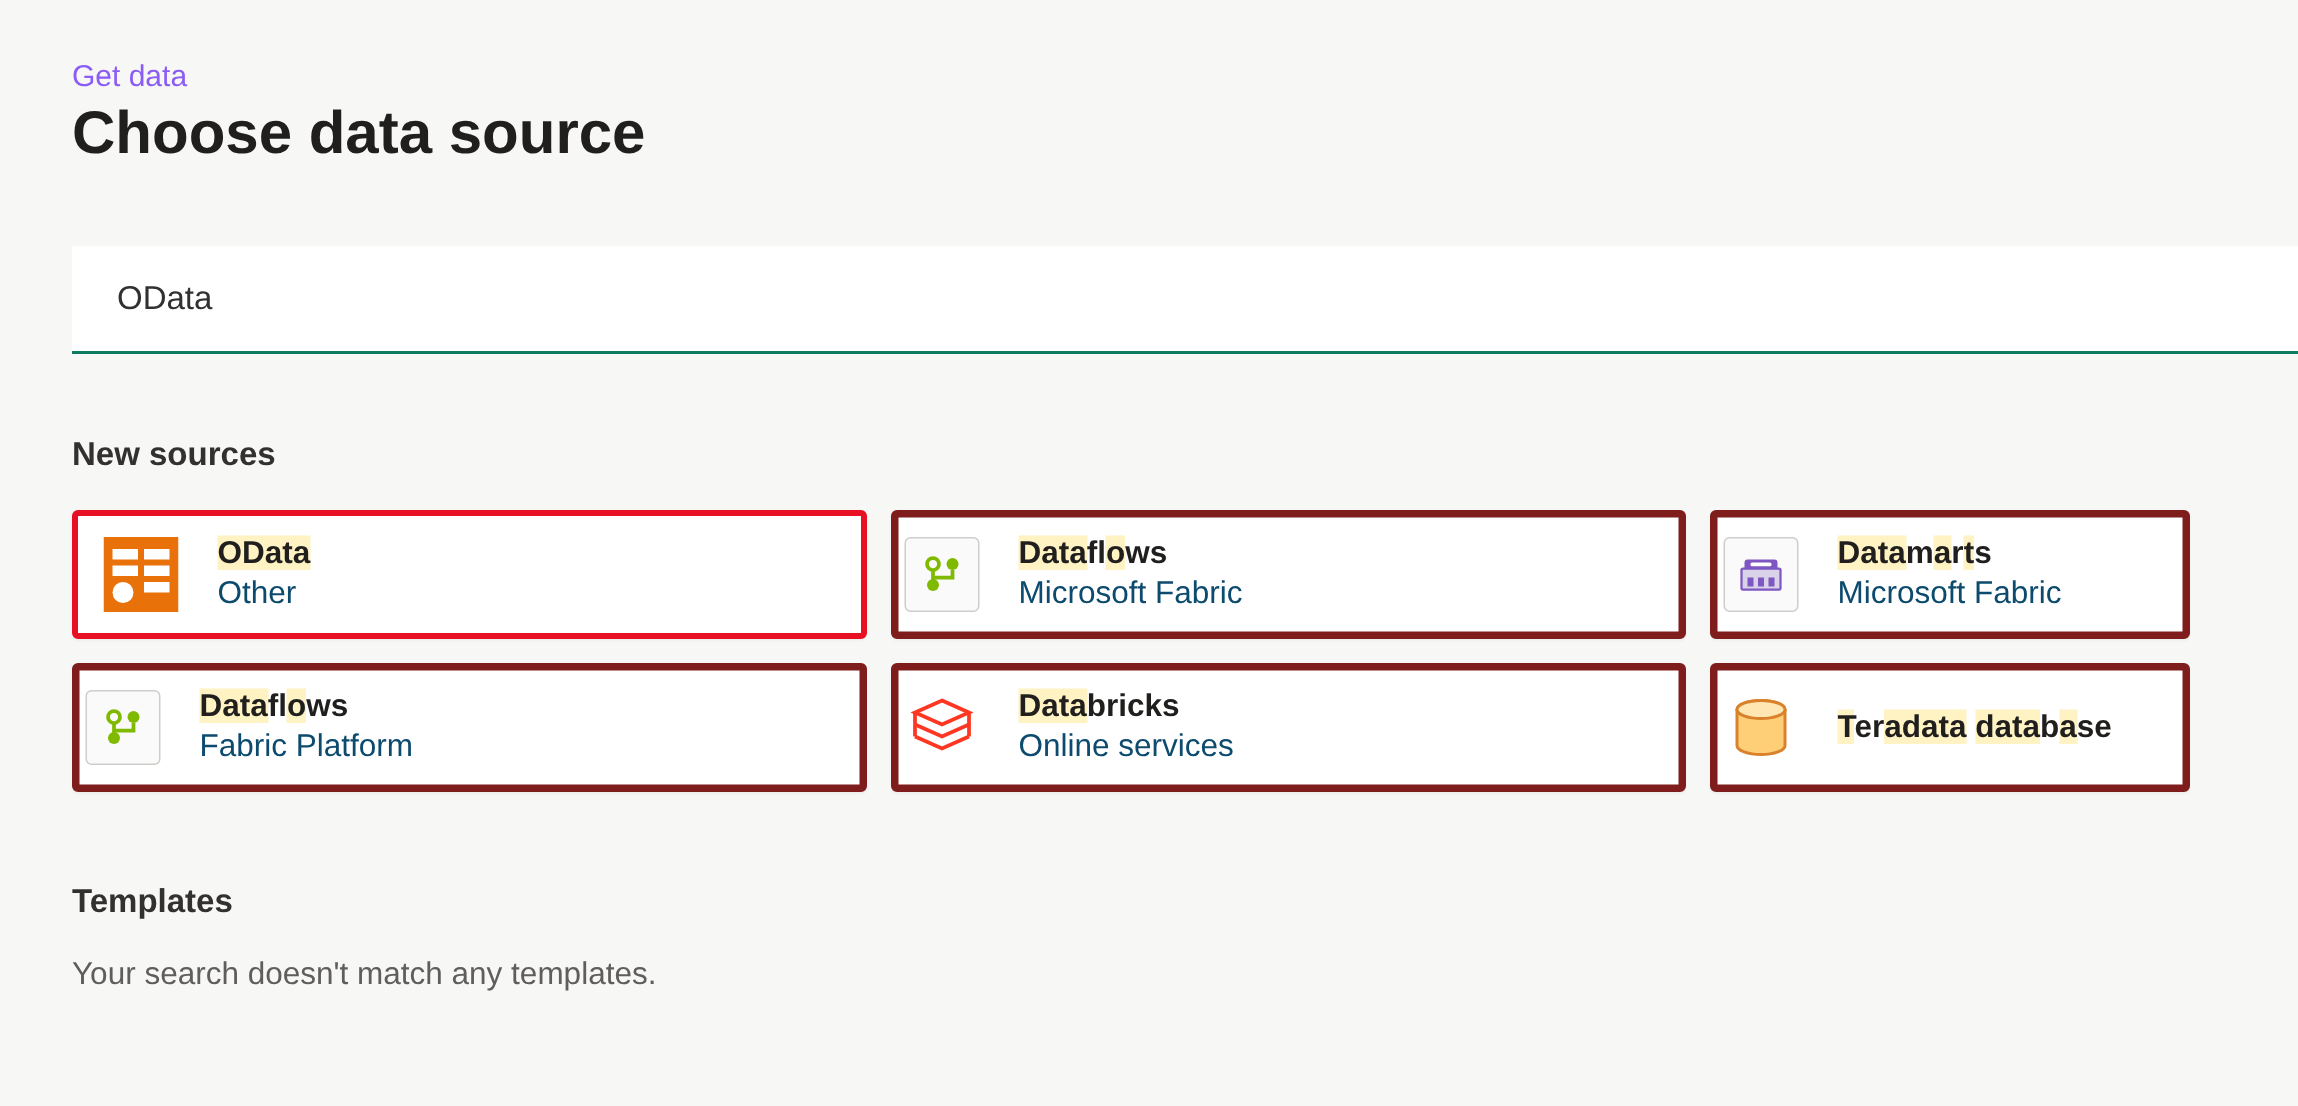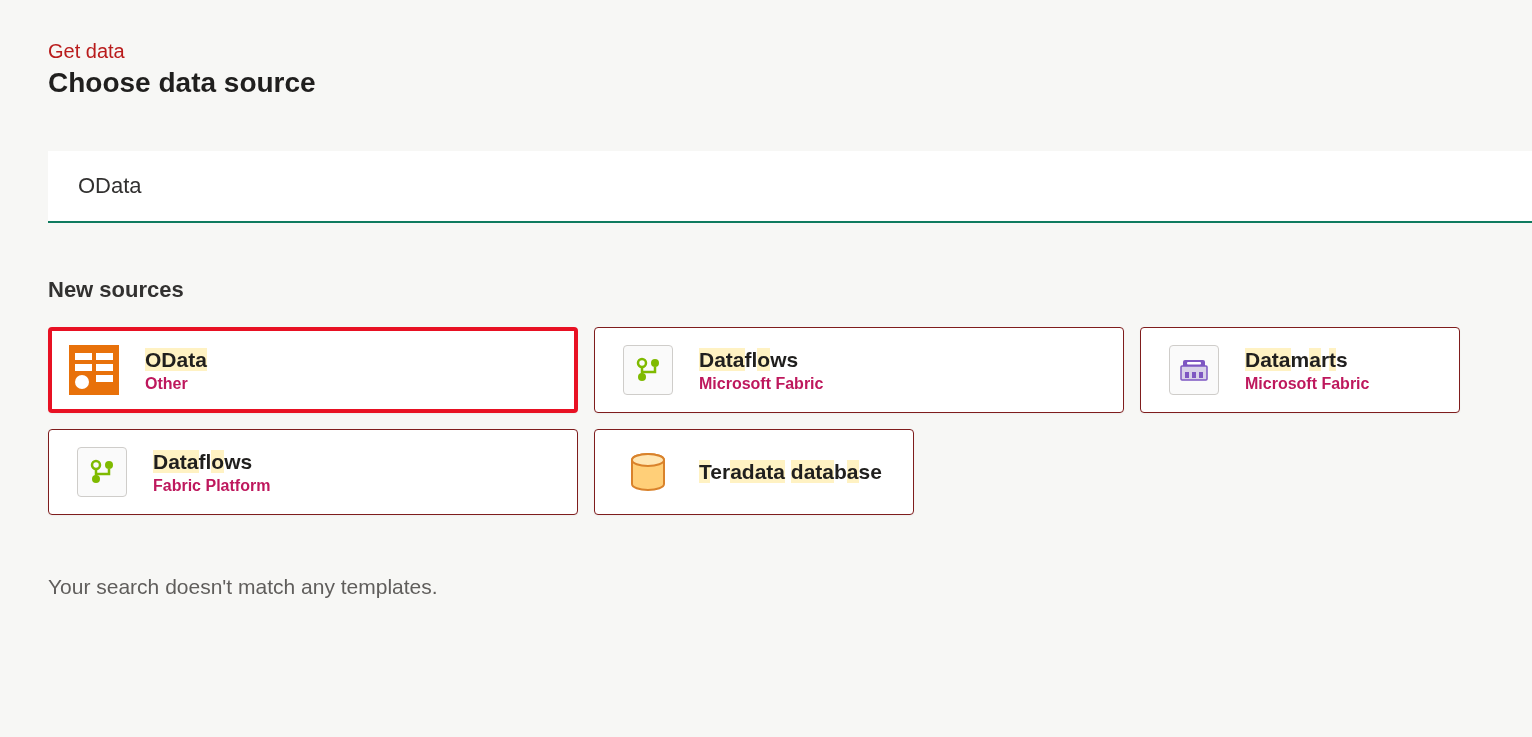--- a/index.html
+++ b/index.html
@@ -7,26 +7,26 @@
       font-family: "Segoe UI", -apple-system, BlinkMacSystemFont, sans-serif;
       background: #f7f7f5;
       color: #201f1e;
       width: 1532px;
       height: 737px;
       overflow: hidden;
       padding: 40px 0 0 48px;
     }
     .breadcrumb {
       font-size: 20px;
-      color: #b91c1c;
+      color: #8b5cf6;
       font-weight: 400;
       margin-bottom: 4px;
     }
     .page-title {
-      font-size: 28px;
+      font-size: 40px;
       font-weight: 600;
       color: #201f1e;
       margin-bottom: 52px;
     }
     .search-box {
       width: 1484px;
       background: #fff;
       border: none;
       border-bottom: 2px solid #0f7b5f;
       padding: 22px 30px;
@@ -45,25 +45,25 @@
     }
     .cards-row {
       display: flex;
       gap: 16px;
       margin-bottom: 16px;
     }
     .card {
       width: 530px;
       height: 86px;
       background: #fff;
-      border: 1px solid #7f1d1d;
+      border: 5px solid #7f1d1d;
       border-radius: 4px;
       display: flex;
       align-items: center;
-      padding: 0 28px;
+      padding: 0 4px;
       cursor: pointer;
       box-shadow: 0 1px 2px rgba(0,0,0,0.04);
     }
     .card.selected {
       border: 4px solid #e81123;
       padding: 0 17px;
     }
     .card.partial {
       width: 320px;
     }
@@ -80,23 +80,23 @@
       display: flex;
       flex-direction: column;
     }
     .card-title {
       font-size: 21px;
       font-weight: 600;
       color: #201f1e;
       line-height: 1.3;
     }
     .card-subtitle {
-      font-size: 16px;
-      font-weight: 700;
-      color: #be185d;
+      font-size: 21px;
+      font-weight: 400;
+      color: #0c4a6e;
       line-height: 1.35;
     }
     .hl {
       background: #fff2c3;
     }
     .templates-section {
       margin-top: 60px;
     }
     .no-results {
       font-size: 21px;
@@ -199,34 +199,49 @@
           <path d="M8 11 L8 21 M8 16 L21 16 L21 11" fill="none" stroke="#7fba00" stroke-width="2.5"></path>
         </svg>
       </div>
     </div>
     <div class="card-text">
       <div class="card-title"><span class="hl">Data</span>fl<span class="hl">o</span>ws</div>
       <div class="card-subtitle">Fabric Platform</div>
     </div>
   </div>
 
+  <div class="card">
+    <div class="card-icon">
+      <svg width="48" height="48" viewBox="0 0 48 48">
+        <path d="M24 6 L42 14 L24 22 L6 14 Z" fill="none" stroke="#ff3621" stroke-width="2.5"></path>
+        <path d="M6 22 L24 30 L42 22" fill="none" stroke="#ff3621" stroke-width="2.5"></path>
+        <path d="M6 30 L24 38 L42 30" fill="none" stroke="#ff3621" stroke-width="2.5"></path>
+        <path d="M6 14 L6 30 M42 14 L42 30" fill="none" stroke="#ff3621" stroke-width="2.5"></path>
+      </svg>
+    </div>
+    <div class="card-text">
+      <div class="card-title"><span class="hl">Data</span>bricks</div>
+      <div class="card-subtitle">Online services</div>
+    </div>
+  </div>
 
   <div class="card partial">
     <div class="card-icon">
       <svg width="44" height="44" viewBox="0 0 44 44">
         <ellipse cx="22" cy="10" rx="16" ry="6" fill="#ffcf78" stroke="#d9822b" stroke-width="2"></ellipse>
         <path d="M6 10 L6 34 A16 6 0 0 0 38 34 L38 10" fill="#ffcf78" stroke="#d9822b" stroke-width="2"></path>
         <ellipse cx="22" cy="10" rx="16" ry="6" fill="#ffe6b3" stroke="#d9822b" stroke-width="2"></ellipse>
       </svg>
     </div>
     <div class="card-text">
       <div class="card-title"><span class="hl">T</span>er<span class="hl">adata</span> <span class="hl">data</span>b<span class="hl">a</span>se</div>
     </div>
   </div>
 </div>
 
 
 <div class="templates-section">
+  <div class="section-title">Templates</div>
   <div class="no-results">Your search doesn't match any templates.</div>
 </div>
 
 
 
 
 </body></html>

